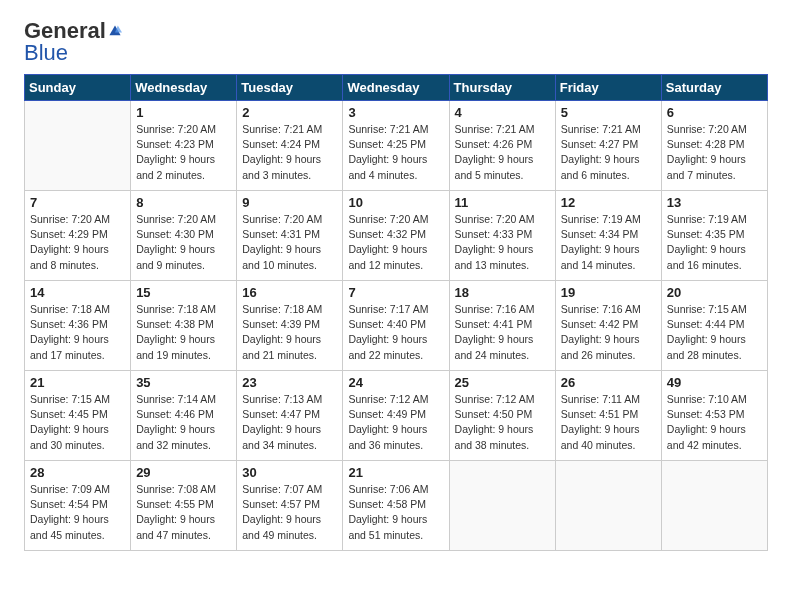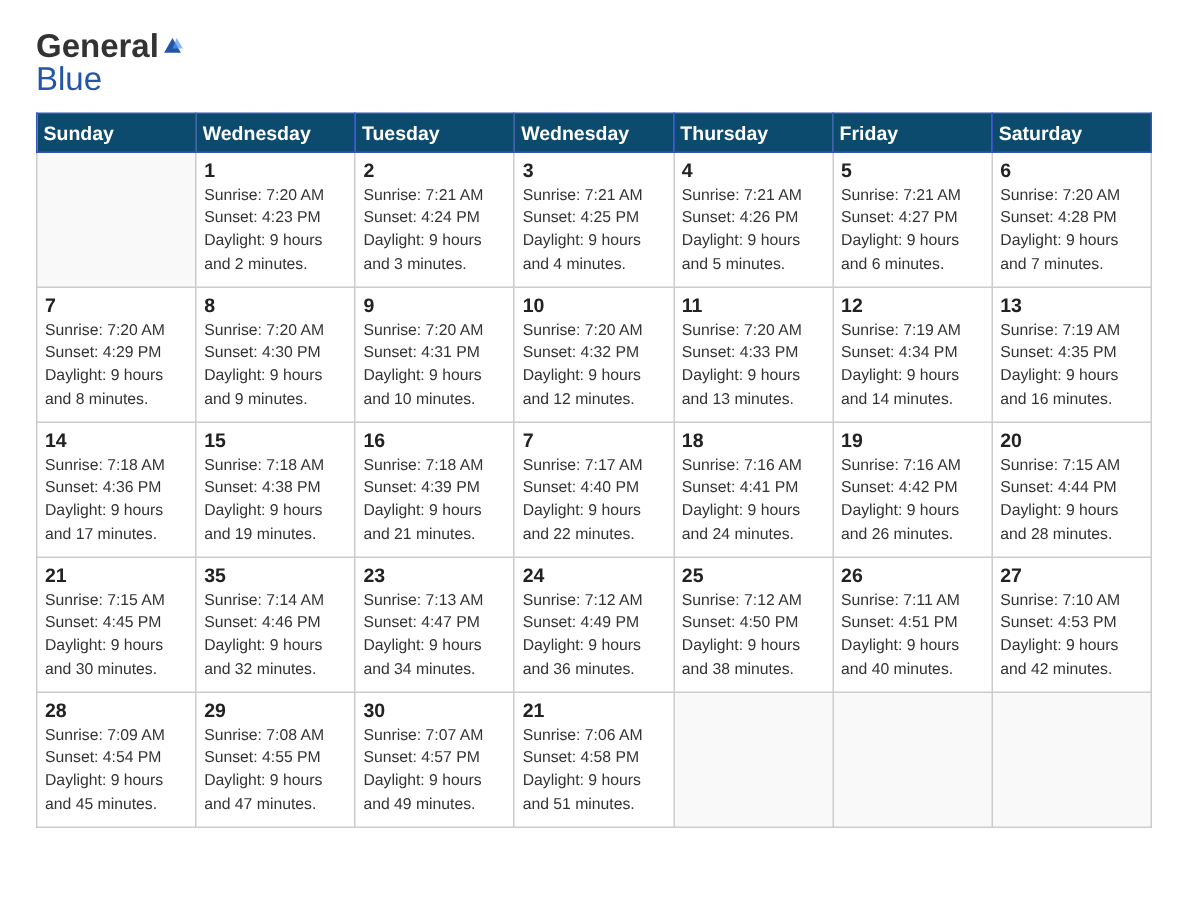--- a/index.html
+++ b/index.html
@@ -237,21 +237,21 @@
         </td>
         <td>
           <div class="day-number">25</div>
           <div class="day-detail">Sunrise: 7:12 AM<br>Sunset: 4:50 PM<br>Daylight: 9 hours and 38 minutes.</div>
         </td>
         <td>
           <div class="day-number">26</div>
           <div class="day-detail">Sunrise: 7:11 AM<br>Sunset: 4:51 PM<br>Daylight: 9 hours and 40 minutes.</div>
         </td>
         <td>
-          <div class="day-number">27</div>
+          <div class="day-number">49</div>
           <div class="day-detail">Sunrise: 7:10 AM<br>Sunset: 4:53 PM<br>Daylight: 9 hours and 42 minutes.</div>
         </td>
       </tr>
       <tr>
         <td>
           <div class="day-number">28</div>
           <div class="day-detail">Sunrise: 7:09 AM<br>Sunset: 4:54 PM<br>Daylight: 9 hours and 45 minutes.</div>
         </td>
         <td>
           <div class="day-number">29</div>

